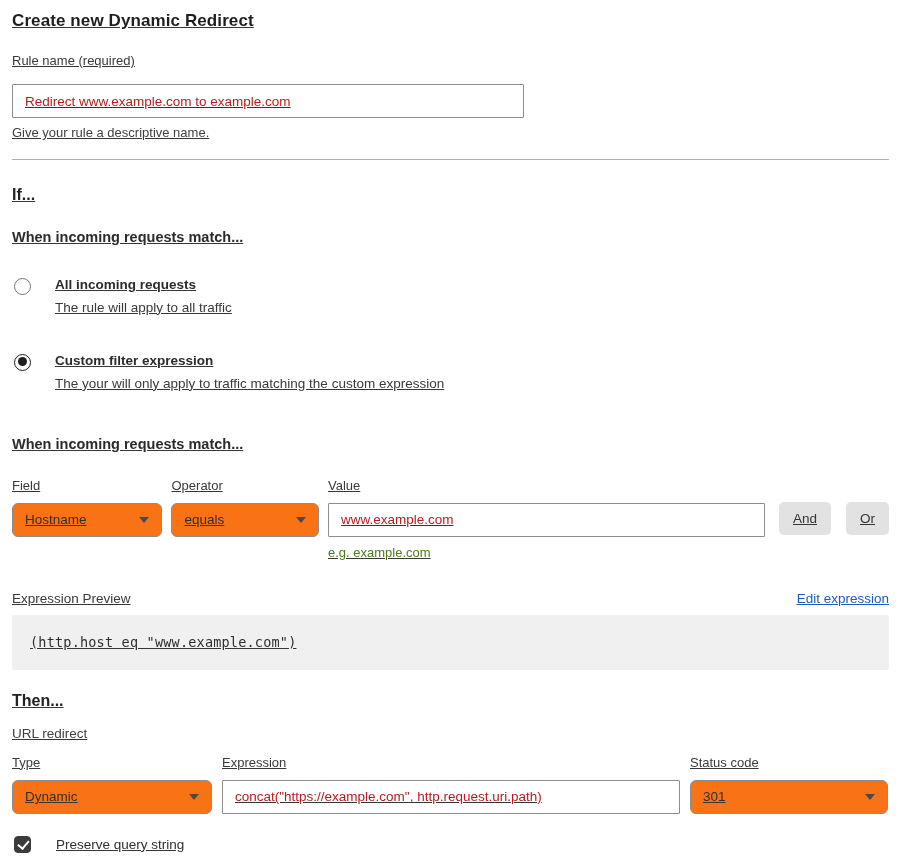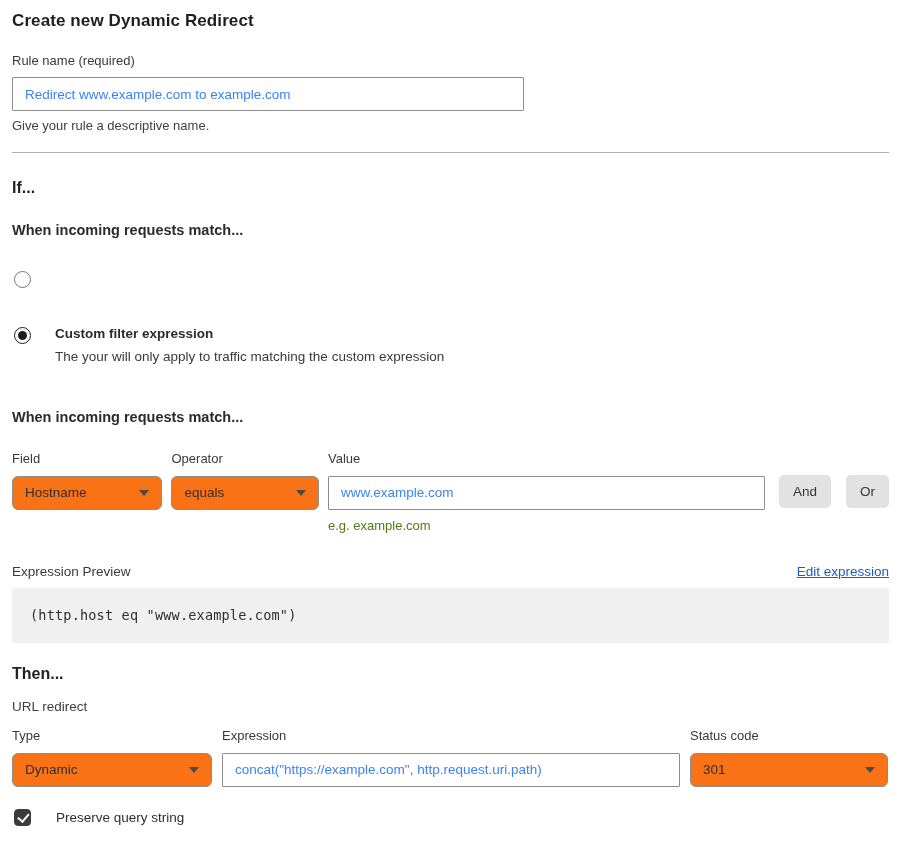--- a/index.html
+++ b/index.html
@@ -2,29 +2,29 @@
 <html><head>
 <meta charset="utf-8">
 <style>
   * { margin:0; padding:0; box-sizing:border-box; }
   html,body { width:907px; height:859px; background:#ffffff; overflow:hidden; }
   body {
     font-family:"Liberation Sans","DejaVu Sans",sans-serif;
     color:#363636;
     position:relative;
   }
-  .page { padding:11px 12px 0 12px; width:901px; }
+  .page { padding:11px 12px 0 12px; width:901px;text-decoration:underline; }
 
   .page-title { font-size:17px; font-weight:700; color:#1f1f1f; letter-spacing:.1px; }
 
   .field-label { font-size:13px; color:#3a3a3a; }
 
   .text-input {
     display:block; height:34px; border:1px solid #8d8d8d; border-radius:1px;
-    padding:0 12px; font-size:13.5px; color:#3b82f6; background:#fff; outline:none;
+    padding:0 12px; font-size:13.5px; color:#b91c1c; background:#fff; outline:none;
     font-family:"Liberation Sans","DejaVu Sans",sans-serif;
   }
   .helper { font-size:13px; color:#3f3f3f; }
 
   .divider { height:1px; background:#b0b0b0; margin-top:19px; }
 
   .section-heading { font-size:16px; font-weight:700; color:#222; }
   .sub-heading { font-size:14.5px; font-weight:700; color:#2b2b2b; }
 
   
@@ -93,33 +93,37 @@
   .mt-title-gap { margin-top:22px; }
 </style>
 </head>
 <body>
 
 <div class="page">
 
   <h1 class="page-title">Create new Dynamic Redirect</h1>
 
   <div class="mt-title-gap">
-    <label class="field-label" style="display:block; margin-bottom:9px;">Rule name (required)</label>
+    <label class="field-label" style="display:block; margin-bottom:16px;">Rule name (required)</label>
     <input class="text-input" style="width: 512px;" type="text" value="Redirect www.example.com to example.com">
     <div class="helper" style="margin-top:7px;">Give your rule a descriptive name.</div>
   </div>
 
   <div class="divider"></div>
 
   <h2 class="section-heading" style="margin-top:26px;">If...</h2>
 
   <h3 class="sub-heading" style="margin-top:25px;">When incoming requests match...</h3>
 
   <div class="radio-row" style="margin-top:32px;">
     <input type="radio" name="match-mode" style="">
+    <div class="radio-texts">
+      <div class="radio-label">All incoming requests</div>
+      <div class="radio-desc">The rule will apply to all traffic</div>
+    </div>
   </div>
 
   <div class="radio-row" style="margin-top:38px;">
     <input type="radio" name="match-mode" checked="" style="">
     <div class="radio-texts">
       <div class="radio-label">Custom filter expression</div>
       <div class="radio-desc">The your will only apply to traffic matching the custom expression</div>
     </div>
   </div>
 

